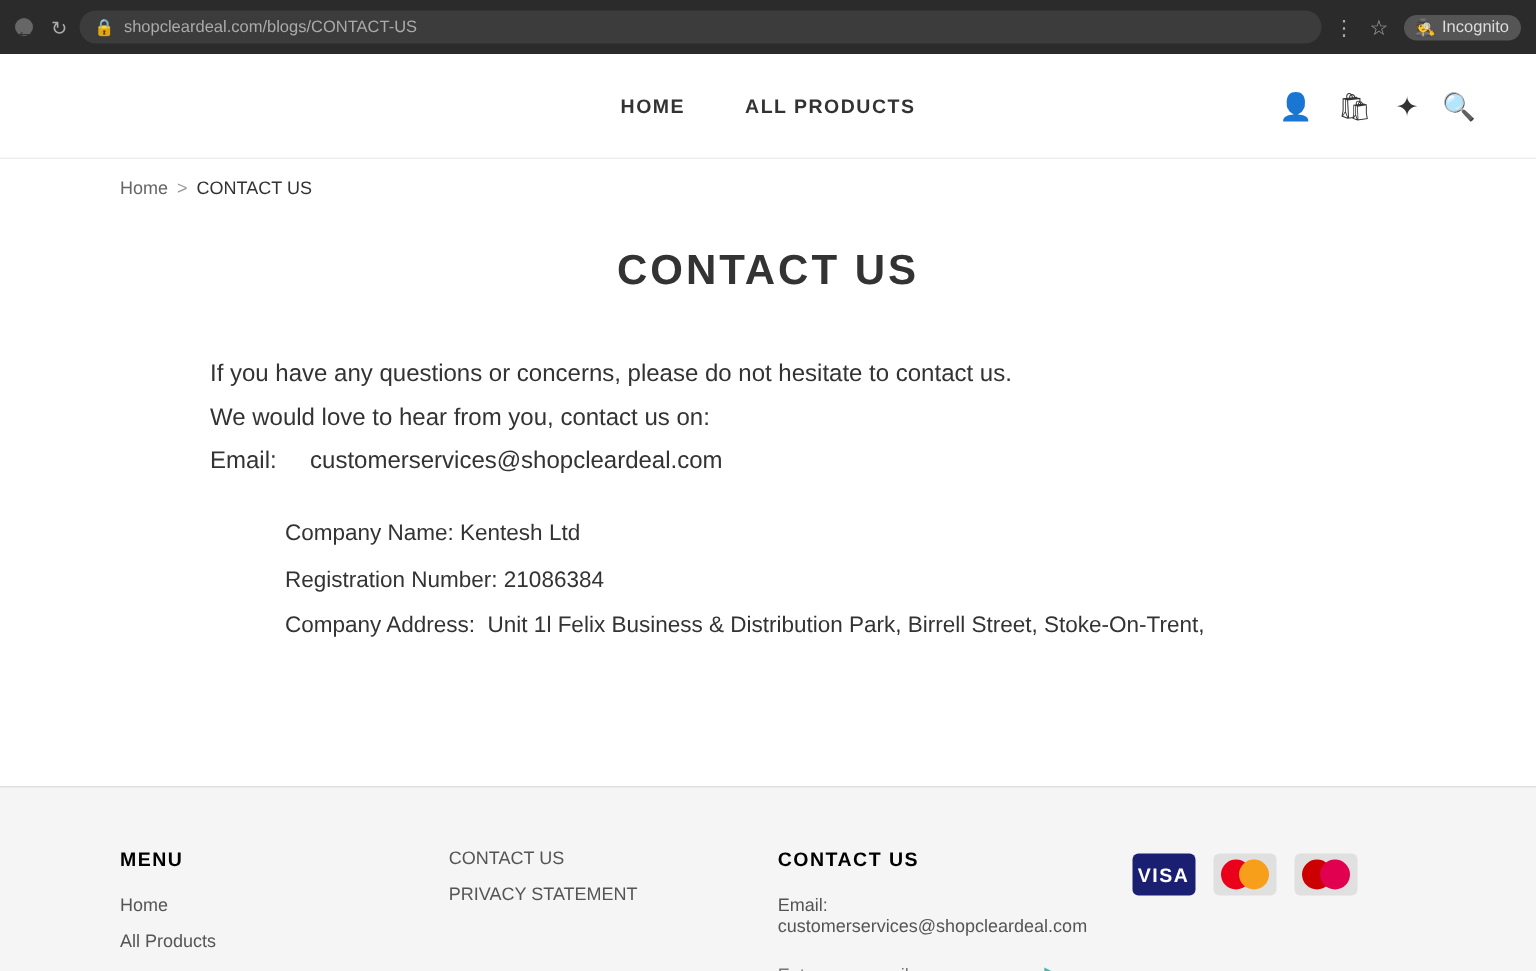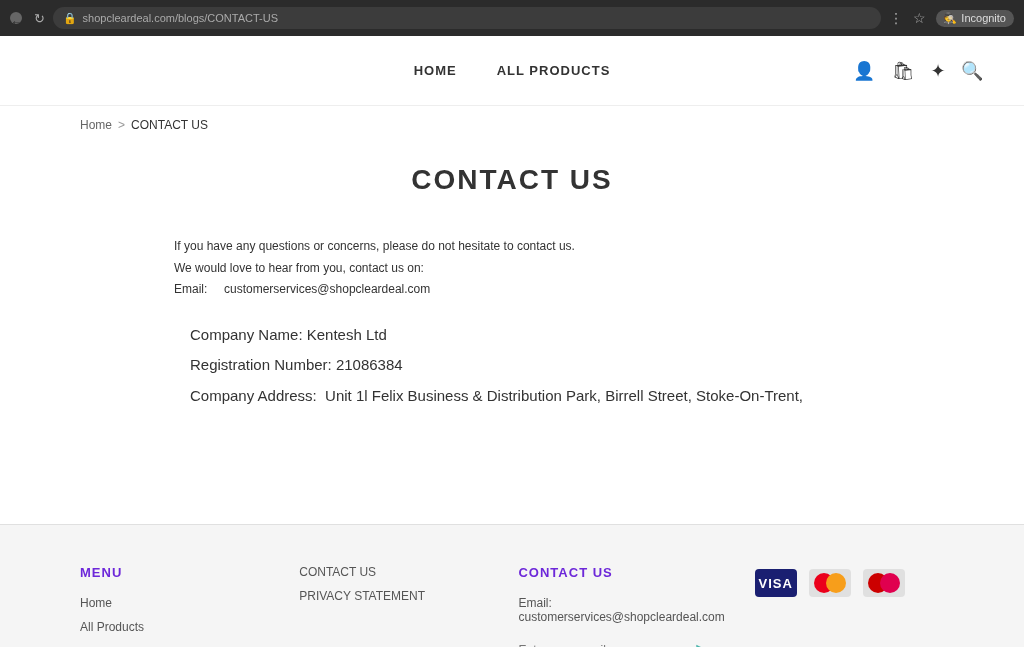--- a/index.html
+++ b/index.html
@@ -82,24 +82,24 @@
       min-height: 380px;
     }
     .page-title {
       text-align: center;
       font-size: 28px;
       font-weight: bold;
       letter-spacing: 2px;
       margin-bottom: 40px;
     }
     .contact-intro {
-      margin-left: 94px;
+      margin-left: 60px;
       margin-bottom: 20px;
       line-height: 1.8;
-      font-size: 12px;
+      font-size: 16px;
     }
     .contact-details {
       margin-left: 110px;
       line-height: 1.9;
       font-size: 15px;
     }
     .contact-details p { margin-bottom: 2px; }
 
     
     .site-footer {
@@ -110,21 +110,21 @@
     .footer-grid {
       display: grid;
       grid-template-columns: 1fr 1fr 1fr 1fr;
       gap: 30px;
     }
     .footer-col-title {
       font-size: 13px;
       font-weight: bold;
       letter-spacing: 1px;
       margin-bottom: 16px;
-      color: #6d28d9;
+      color: #000000;
     }
     .footer-link {
       display: block;
       font-size: 12px;
       color: #555;
       text-decoration: none;
       margin-bottom: 10px;
       cursor: pointer;
     }
     .footer-email-line {

